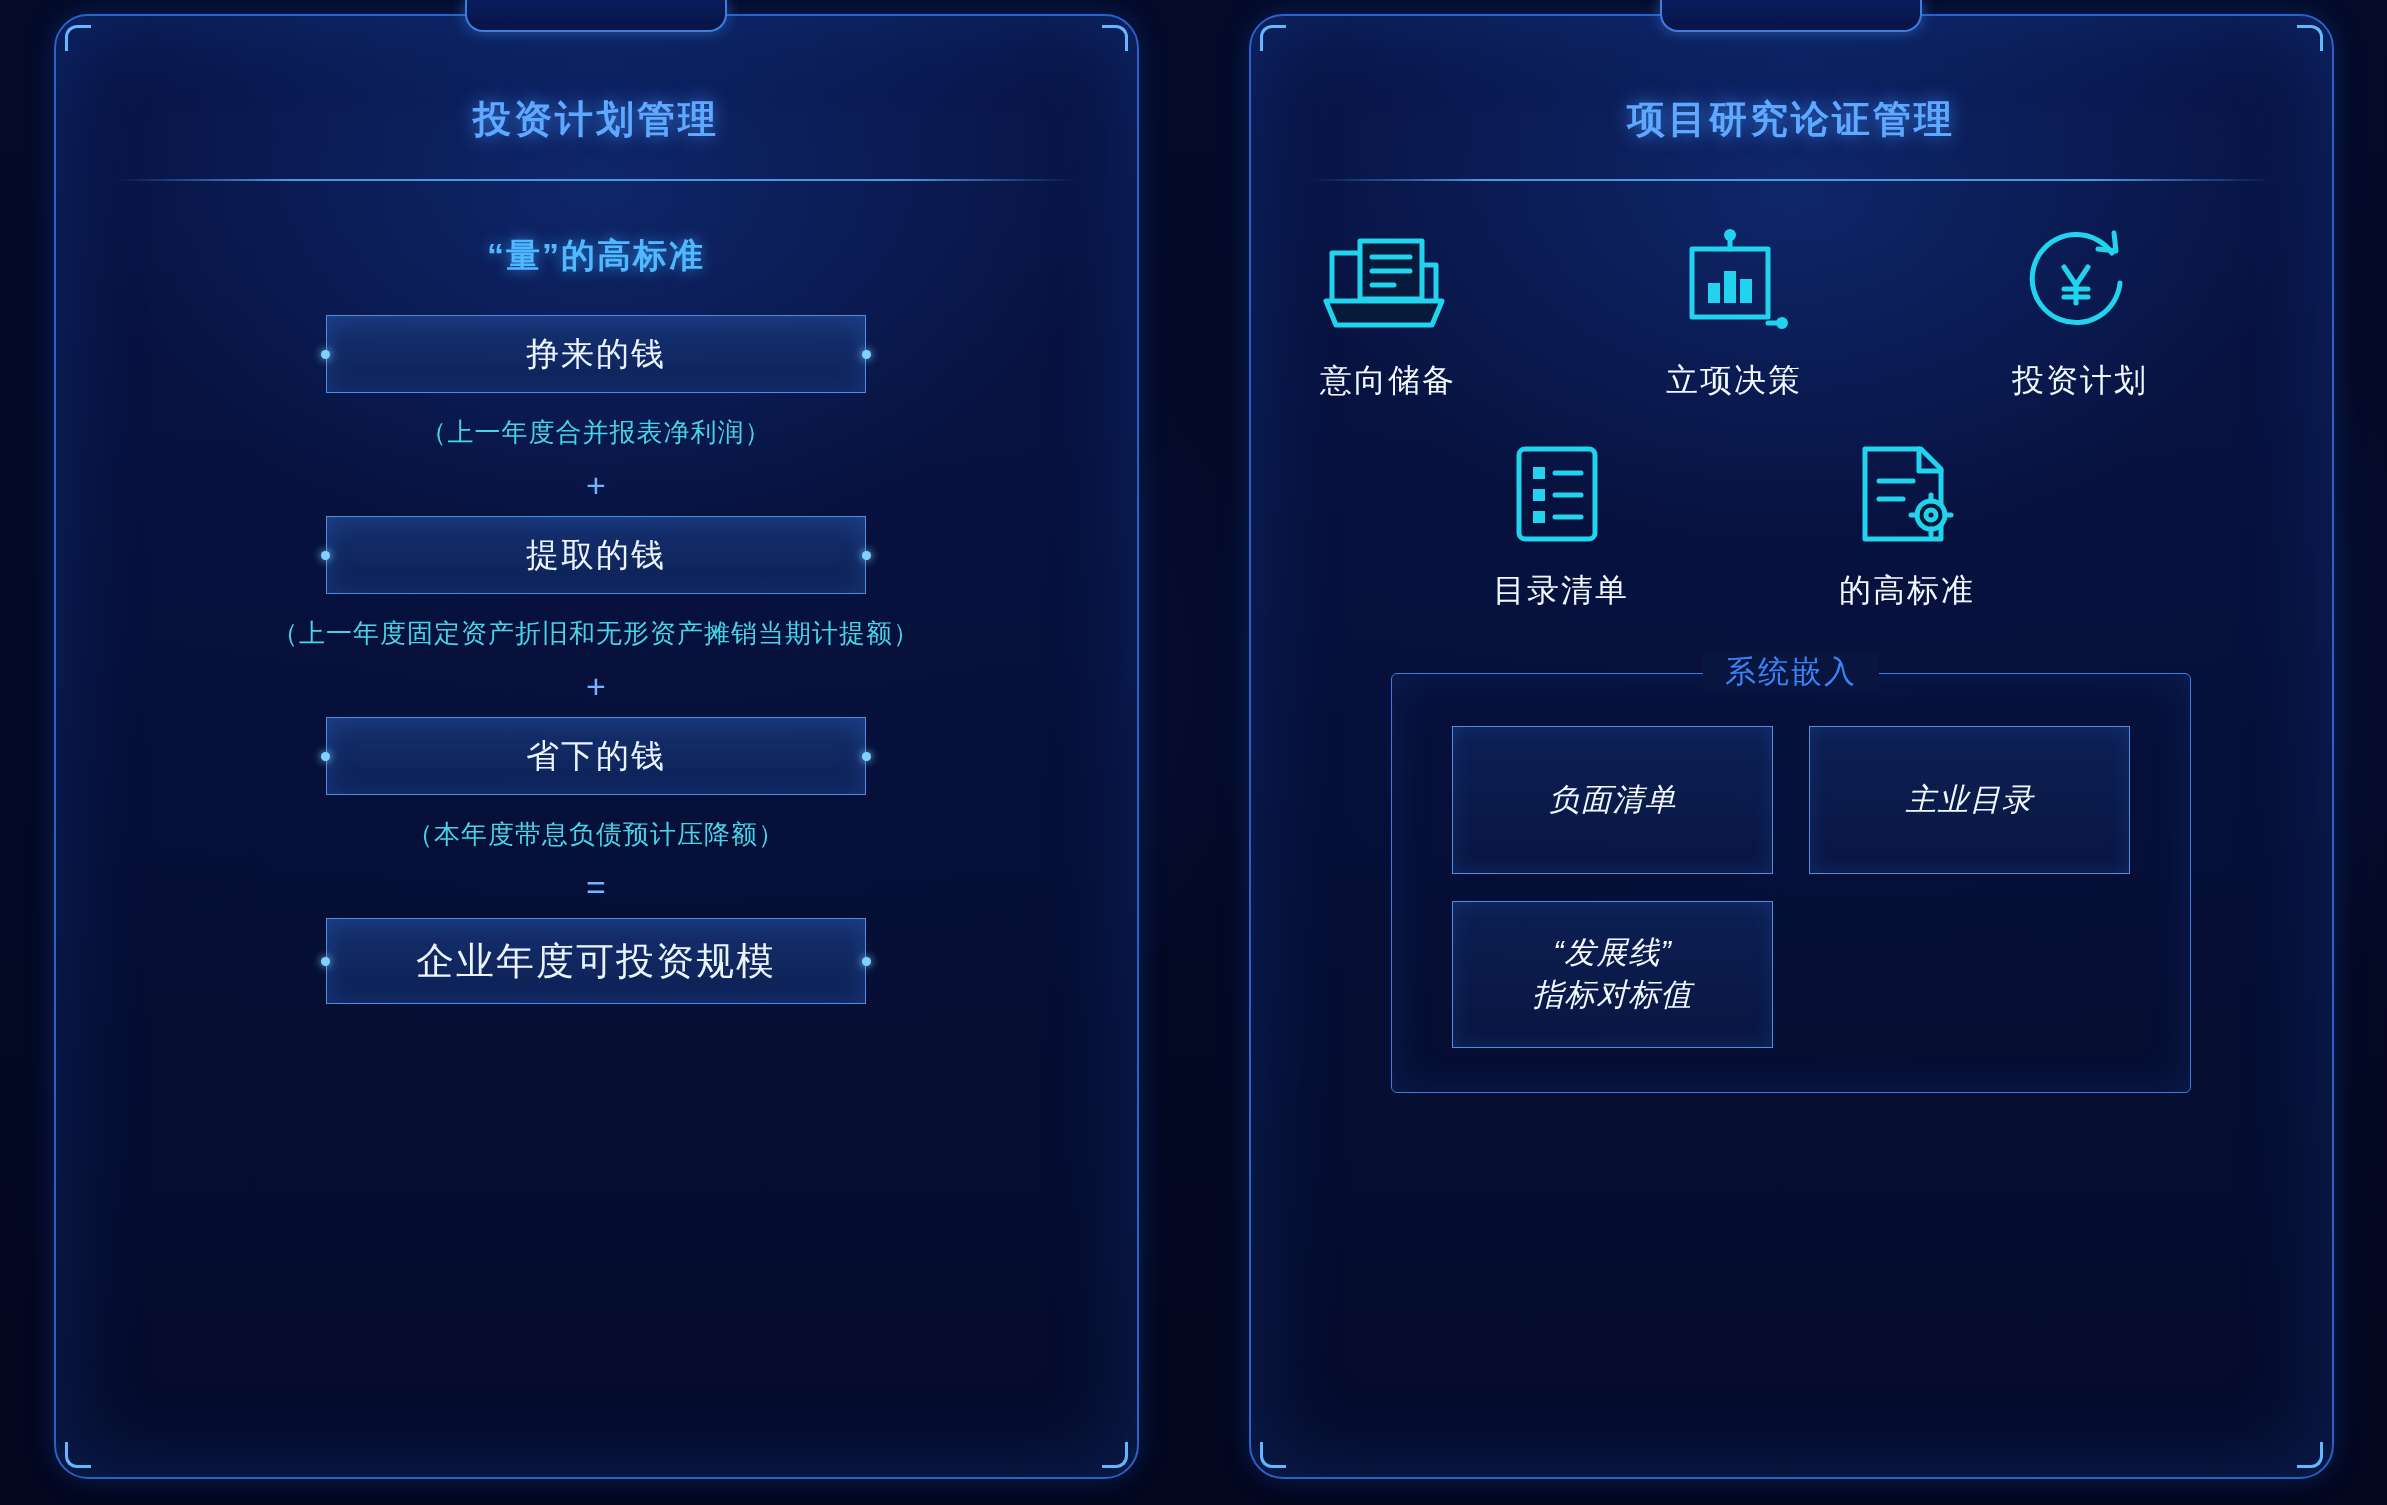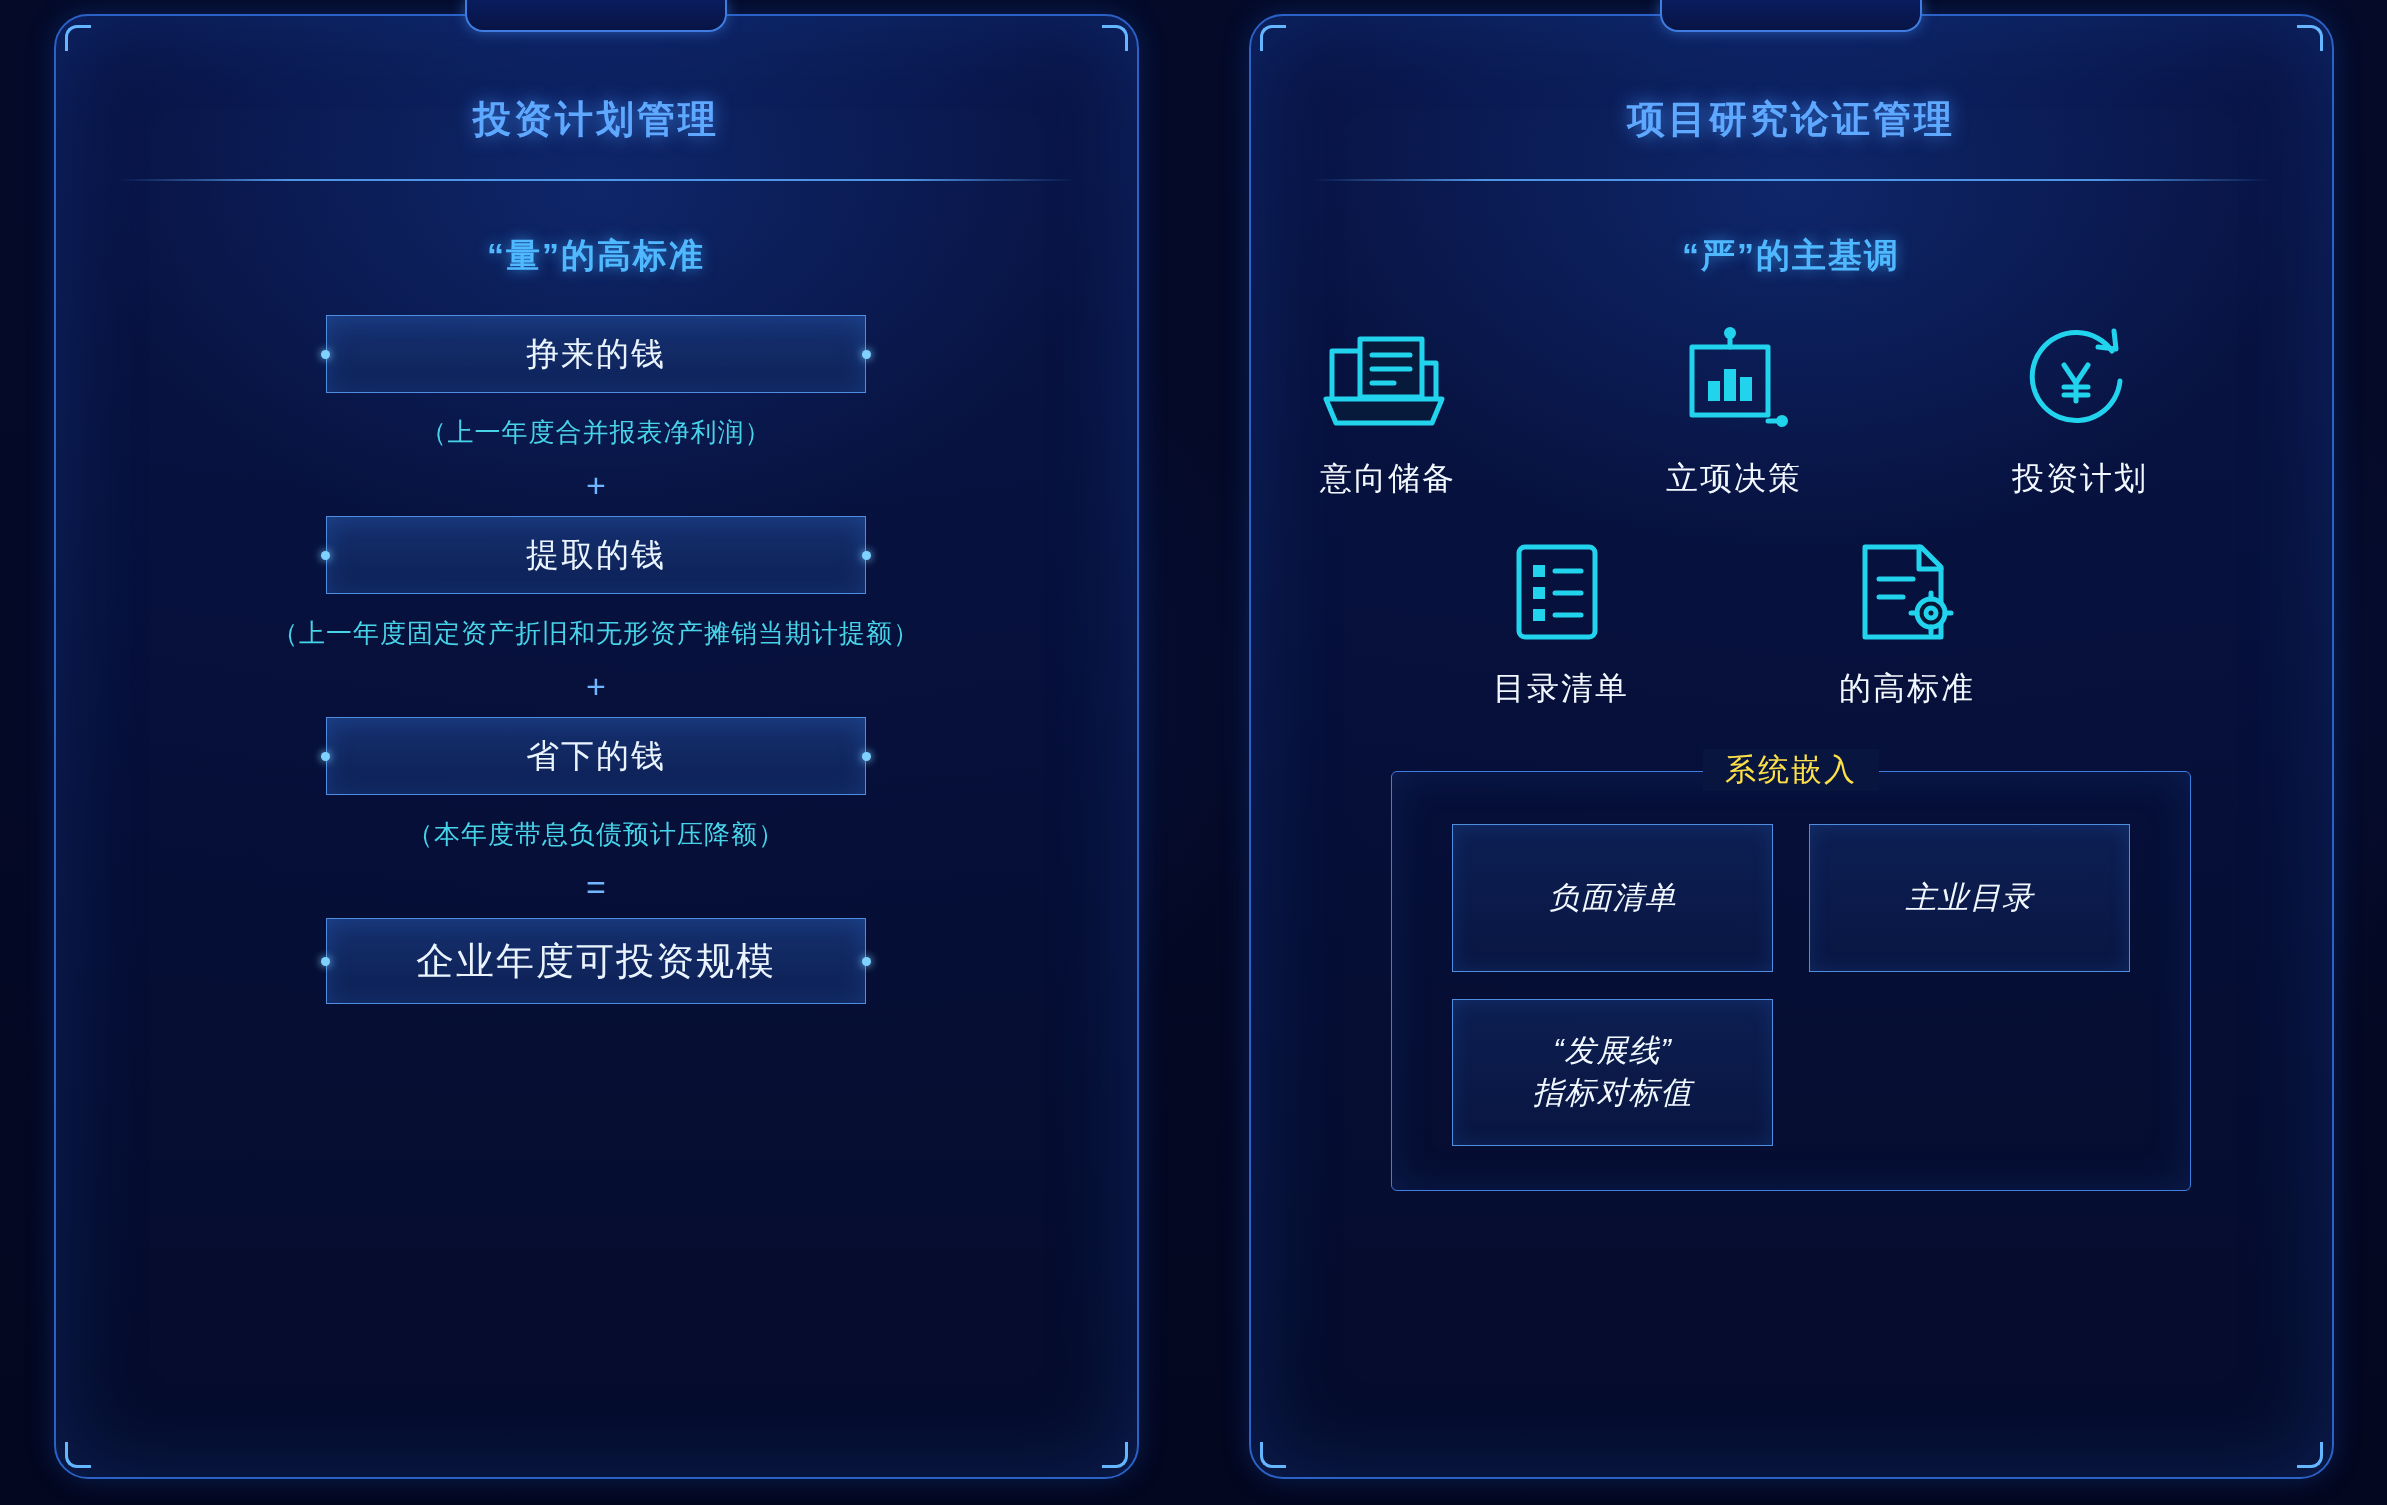--- a/index.html
+++ b/index.html
@@ -162,21 +162,21 @@
     border-radius: 6px;
     box-shadow: inset 0 0 40px rgba(40,100,200,0.18);
   }
   .embed-legend {
     position: absolute;
     top: -23px;
     left: 50%;
     transform: translateX(-50%);
     padding: 0 22px;
     background: #08153f;
-    color: #fde047;
+    color: #3b82f6;
     font-size: 31px;
     letter-spacing: 2px;
     white-space: nowrap;
   }
   .embed-grid {
     position: absolute;
     top: 52px; left: 60px; right: 60px; bottom: 44px;
     display: grid;
     grid-template-columns: 1fr 1fr;
     grid-template-rows: 1fr 1fr;
@@ -247,21 +247,20 @@
 </section>
 
 <section class="panel">
   <span class="panel-corner pc-tl"></span>
   <span class="panel-corner pc-tr"></span>
   <span class="panel-corner pc-bl"></span>
   <span class="panel-corner pc-br"></span>
 
   <h1 class="panel-title">项目研究论证管理</h1>
   <div class="title-rule"></div>
-  <h2 class="subtitle">“严”的主基调</h2>
 
   <div class="icon-grid">
 
     <div class="icon-cell">
       <span>
         <svg width="128" height="112" viewBox="0 0 128 112" fill="none" stroke="#22d3ee" stroke-width="5" stroke-linecap="round" stroke-linejoin="round">
           <path d="M12 26 H50 L60 38 H116 V86 H12 Z"></path>
           <rect x="40" y="14" width="62" height="58" fill="#071a3c"></rect>
           <line x1="52" y1="30" x2="90" y2="30"></line>
           <line x1="52" y1="44" x2="90" y2="44"></line>

